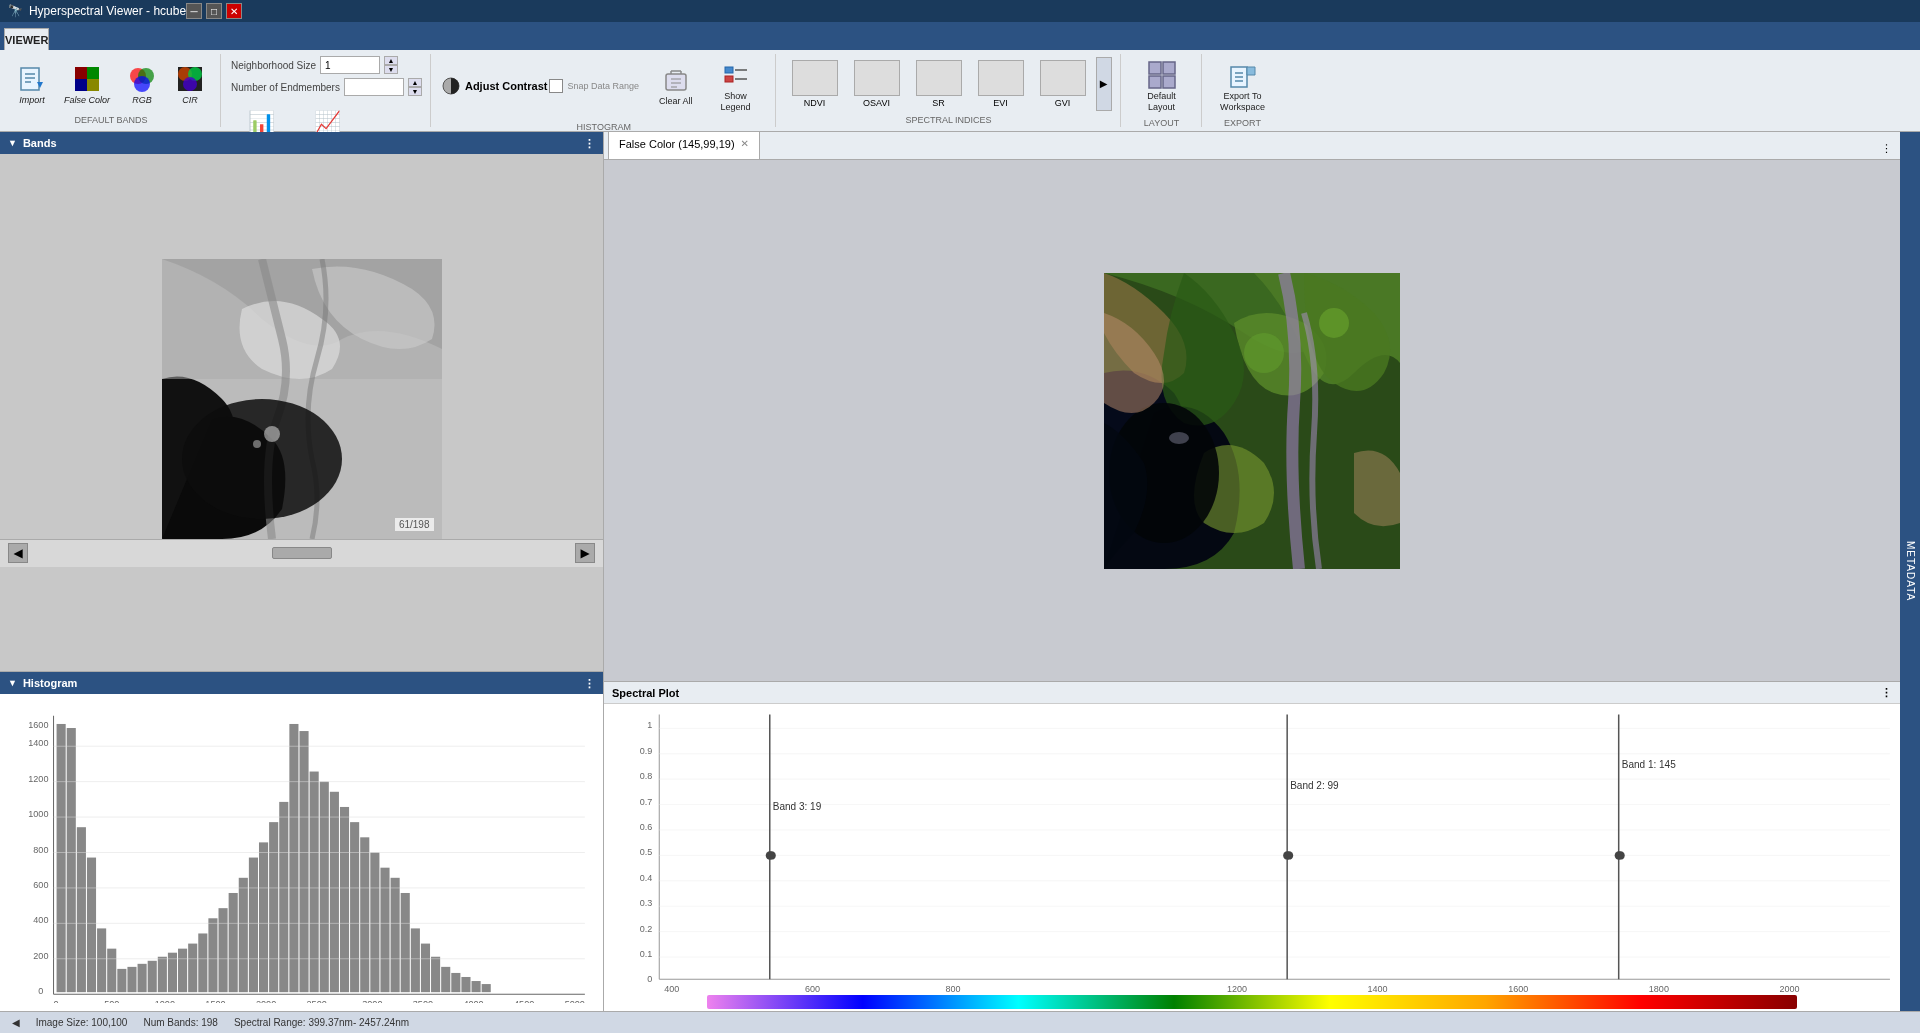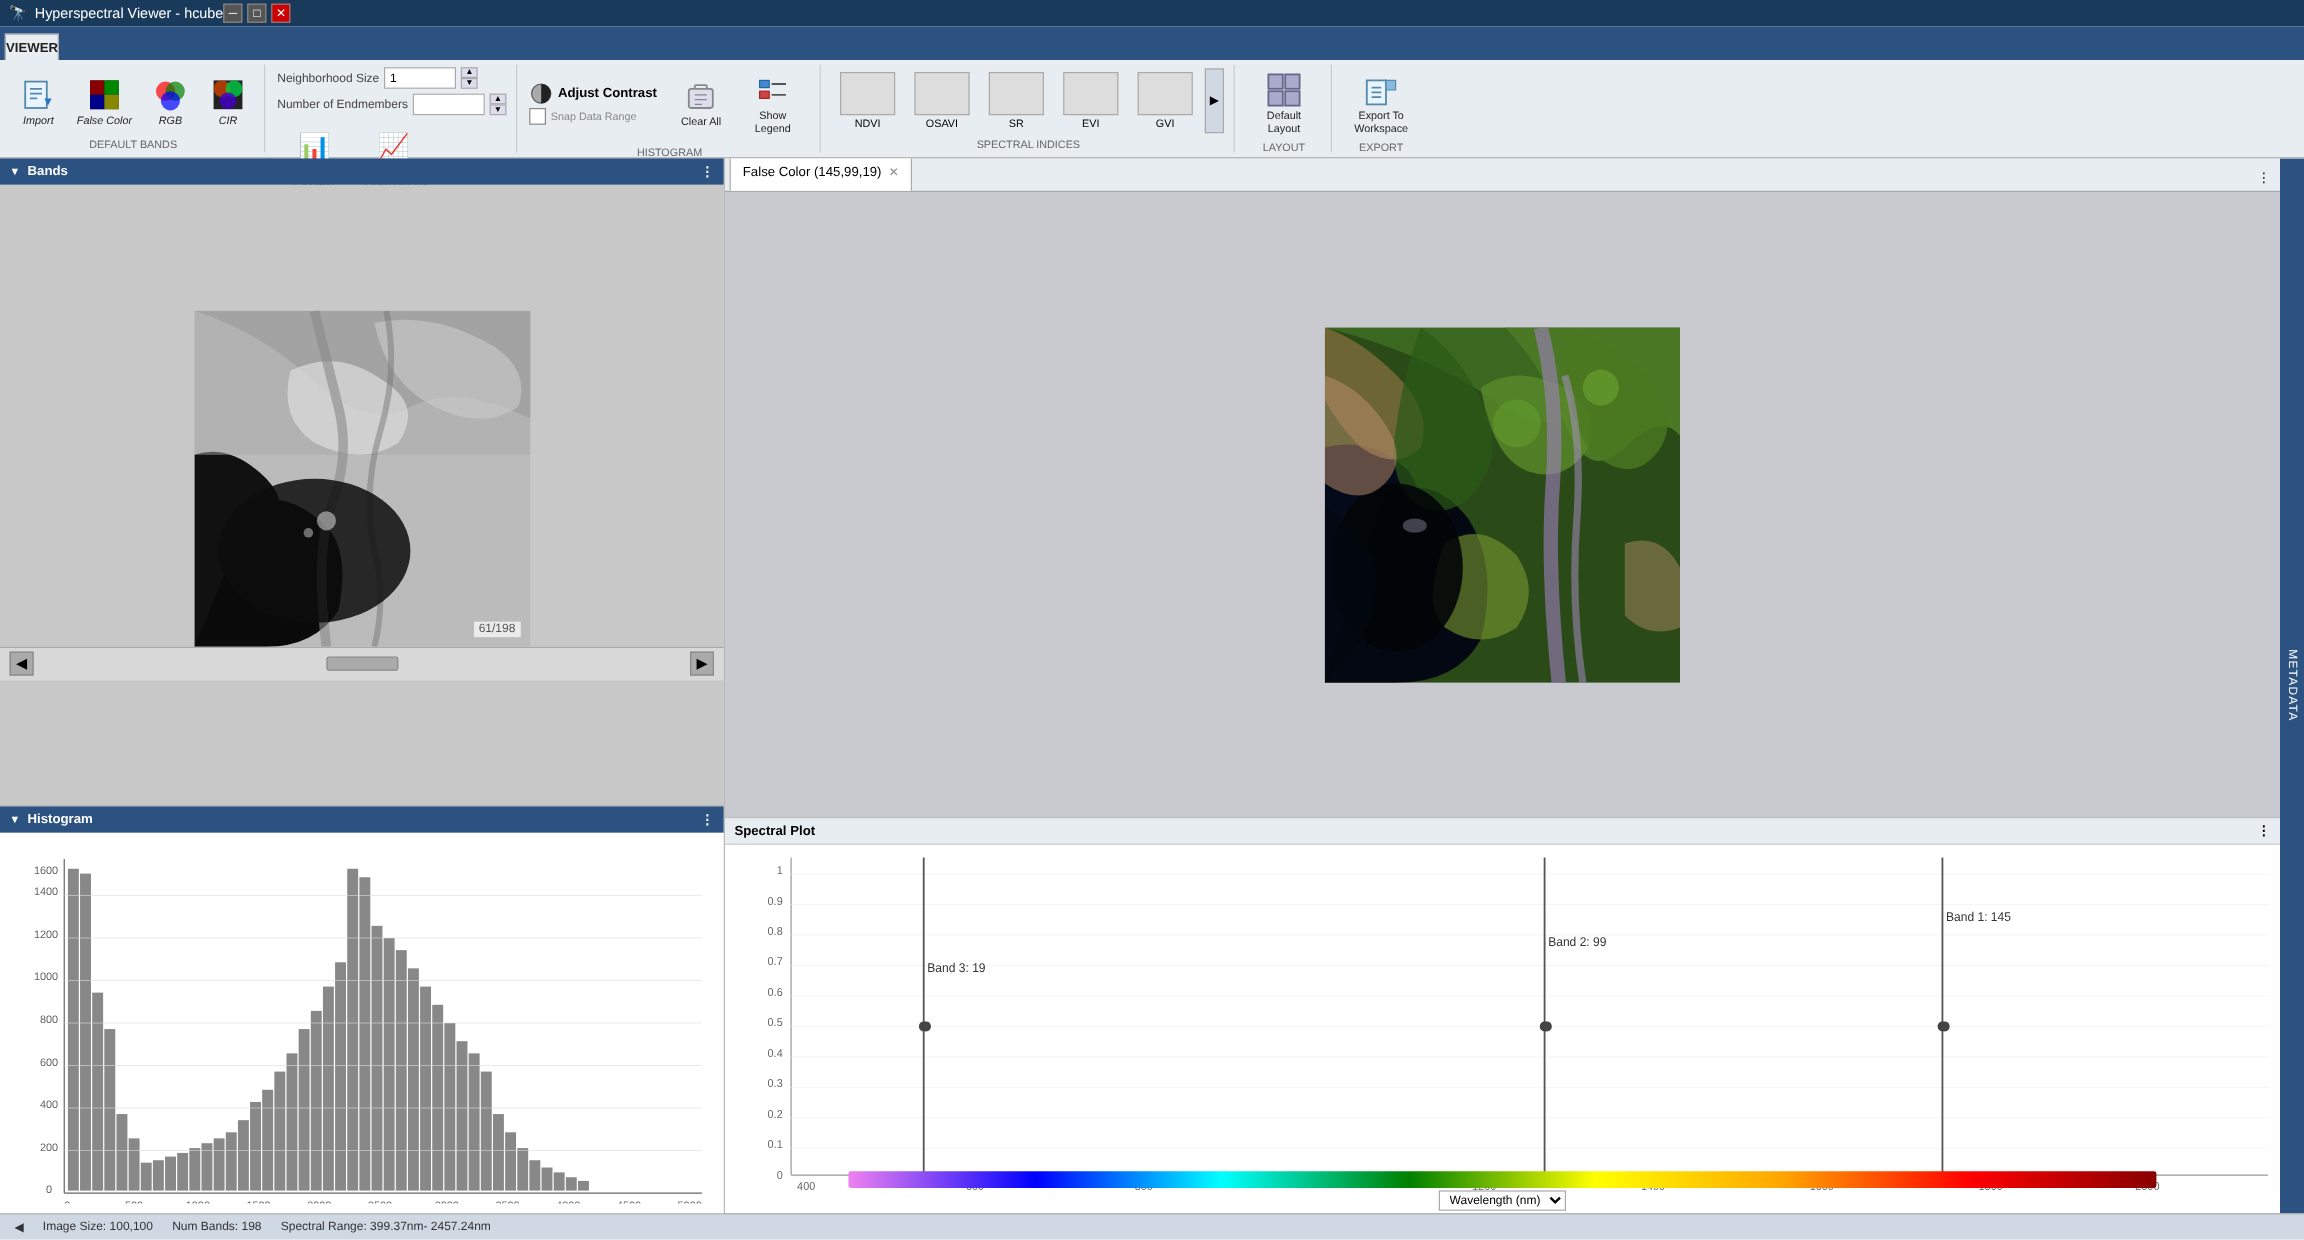--- a/index.html
+++ b/index.html
@@ -513,21 +513,21 @@
         <div class="icon" style="font-size:22px;">📈</div>
         <div class="label">Plot Endmembers</div>
       </div>
     </div>
     <div class="ribbon-group-label">SPECTRAL PROFILE</div>
   </div>
 
   <div class="histogram-group">
     <div class="hist-btn-row">
 
-      <div style="display:flex; flex-direction:column; gap:2px; cursor:pointer;">
+      <div style="display:flex; flex-direction:row; gap:2px; cursor:pointer;">
         <div style="display:flex; align-items:center; gap:4px;">
           <svg width="20" height="20" viewBox="0 0 20 20">
             <circle cx="10" cy="10" r="8" fill="#aaa" stroke="#555" stroke-width="1"></circle>
             <path d="M10,2 A8,8 0 0,1 10,18 Z" fill="#222"></path>
           </svg>
           <span style="font-size:11px; font-weight:600;">Adjust Contrast</span>
         </div>
         <div style="display:flex; align-items:center; gap:4px;">
           <div class="checkbox-icon"></div>
           <span style="font-size:9px; color:#888;">Snap Data Range</span>
@@ -887,25 +887,20 @@
             <circle cx="165" cy="143" r="4" fill="#444"></circle>
             <circle cx="167" cy="143" r="4" fill="#444"></circle>
             <circle cx="680" cy="143" r="4" fill="#444"></circle>
             <circle cx="682" cy="143" r="4" fill="#444"></circle>
             <circle cx="1010" cy="143" r="4" fill="#444"></circle>
             <circle cx="1012" cy="143" r="4" fill="#444"></circle>
           </svg>
           
           <div style="position:absolute; bottom:2px; left:55px; right:55px; display:flex; flex-direction:column; gap:2px;">
             <div class="wavelength-bar"></div>
-            <div style="display:flex; justify-content:center; align-items:center; gap:4px;">
-              <select style="font-size:10px; border:1px solid #aaa; background:white; padding:1px 4px;">
-                <option>Wavelength (nm)</option>
-              </select>
-            </div>
           </div>
         </div>
       </div>
 
     </div>
 
     <div class="metadata-panel">
       <span>METADATA</span>
     </div>
   </div>

